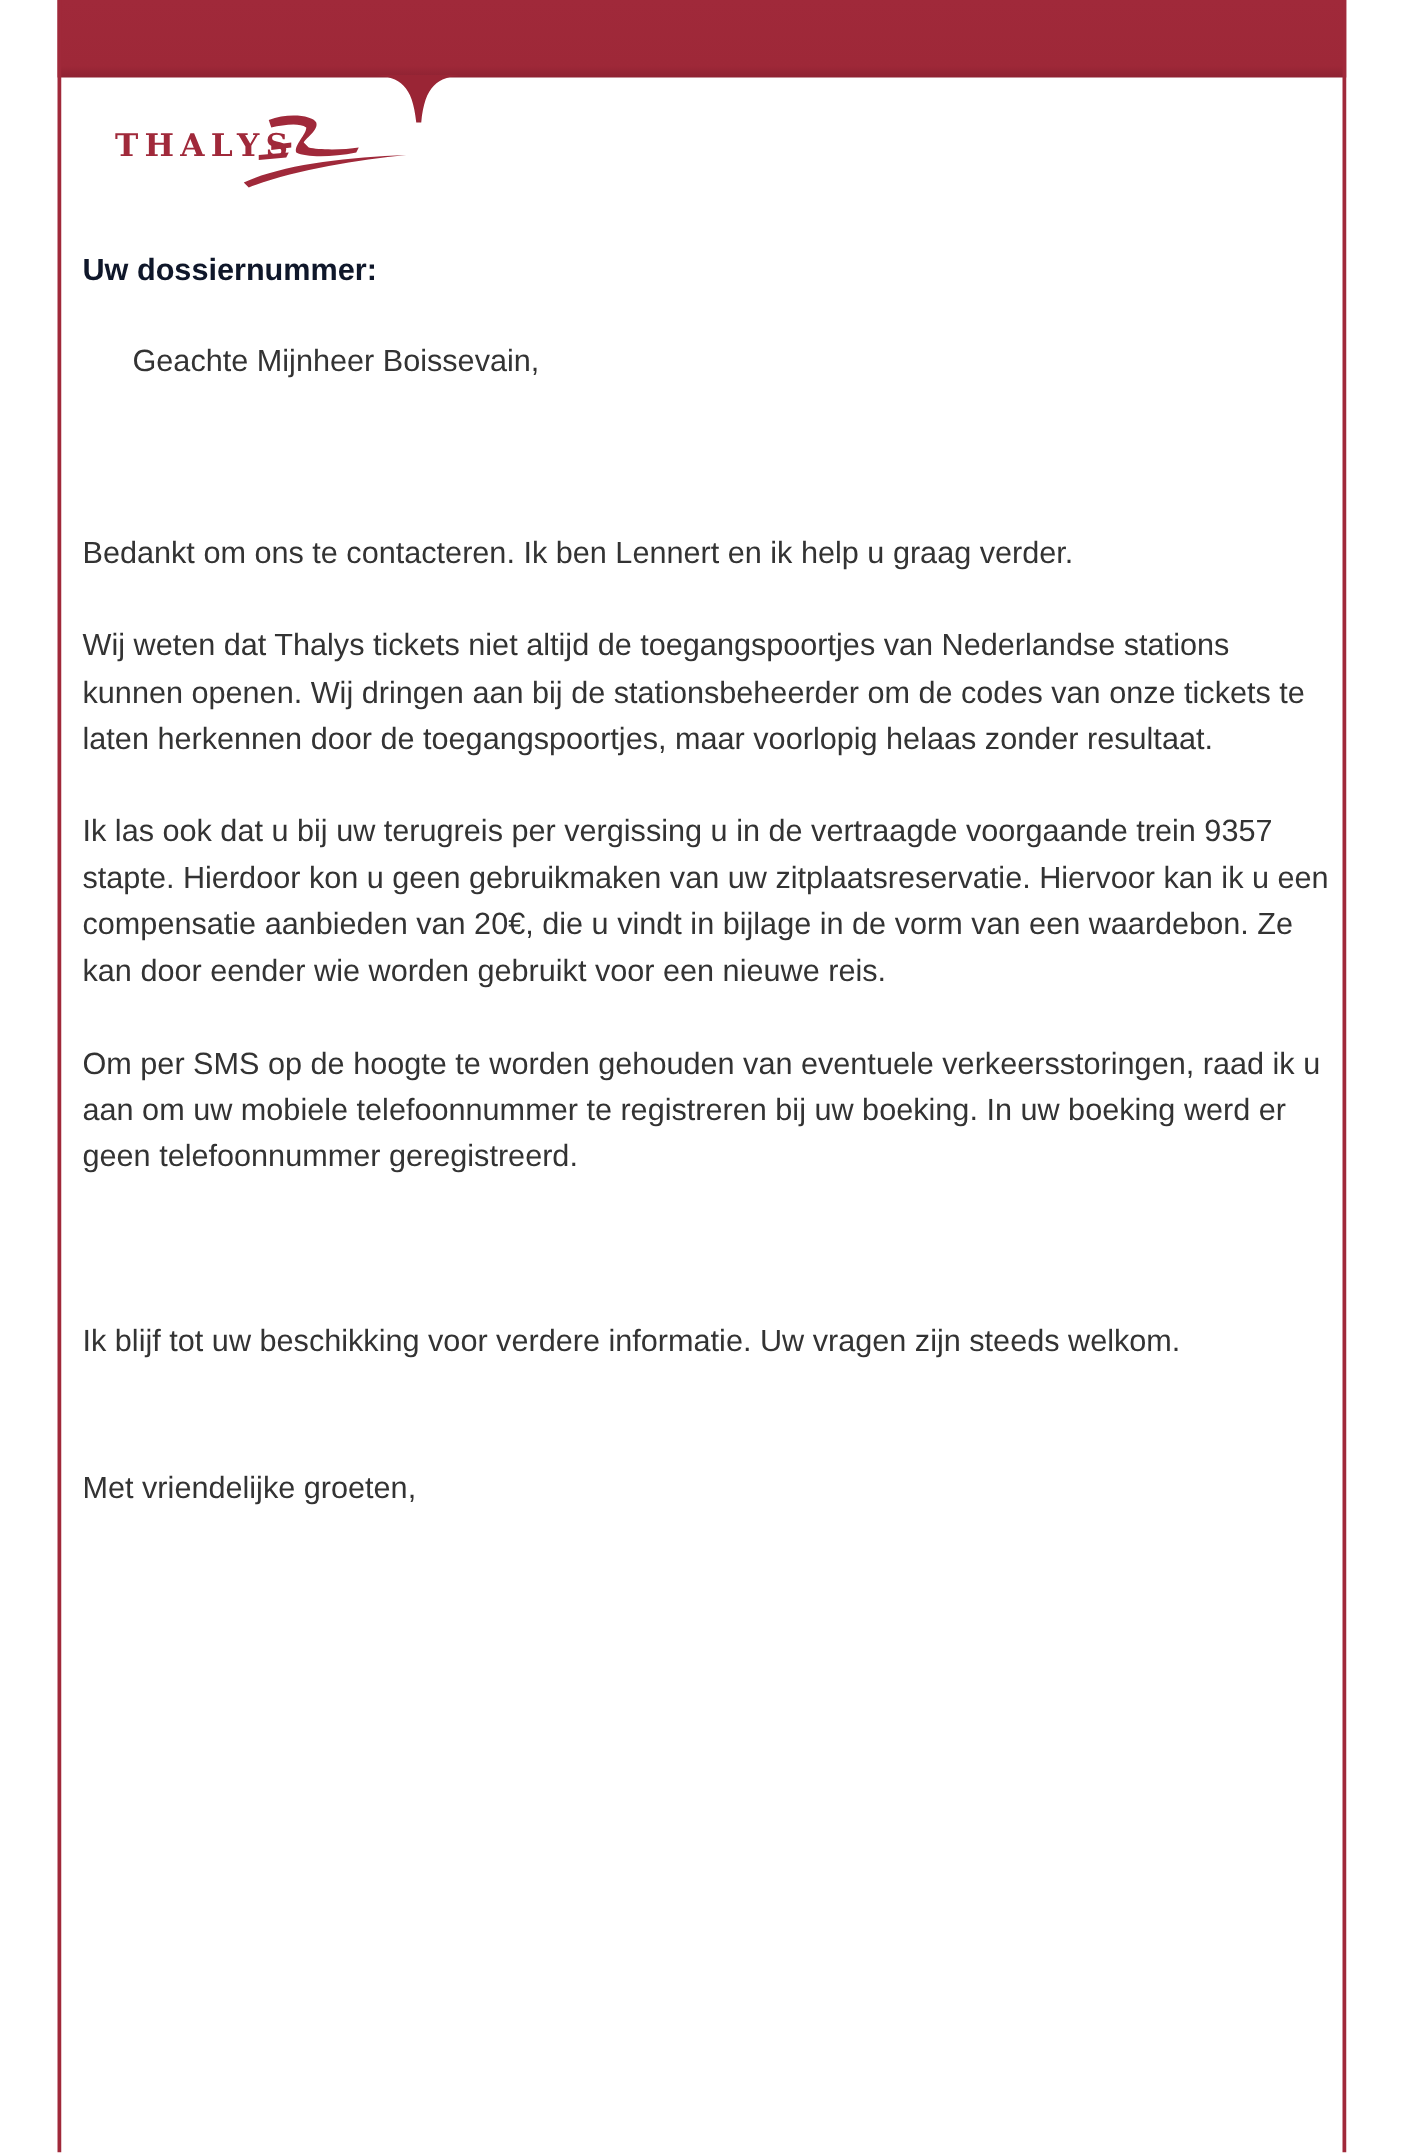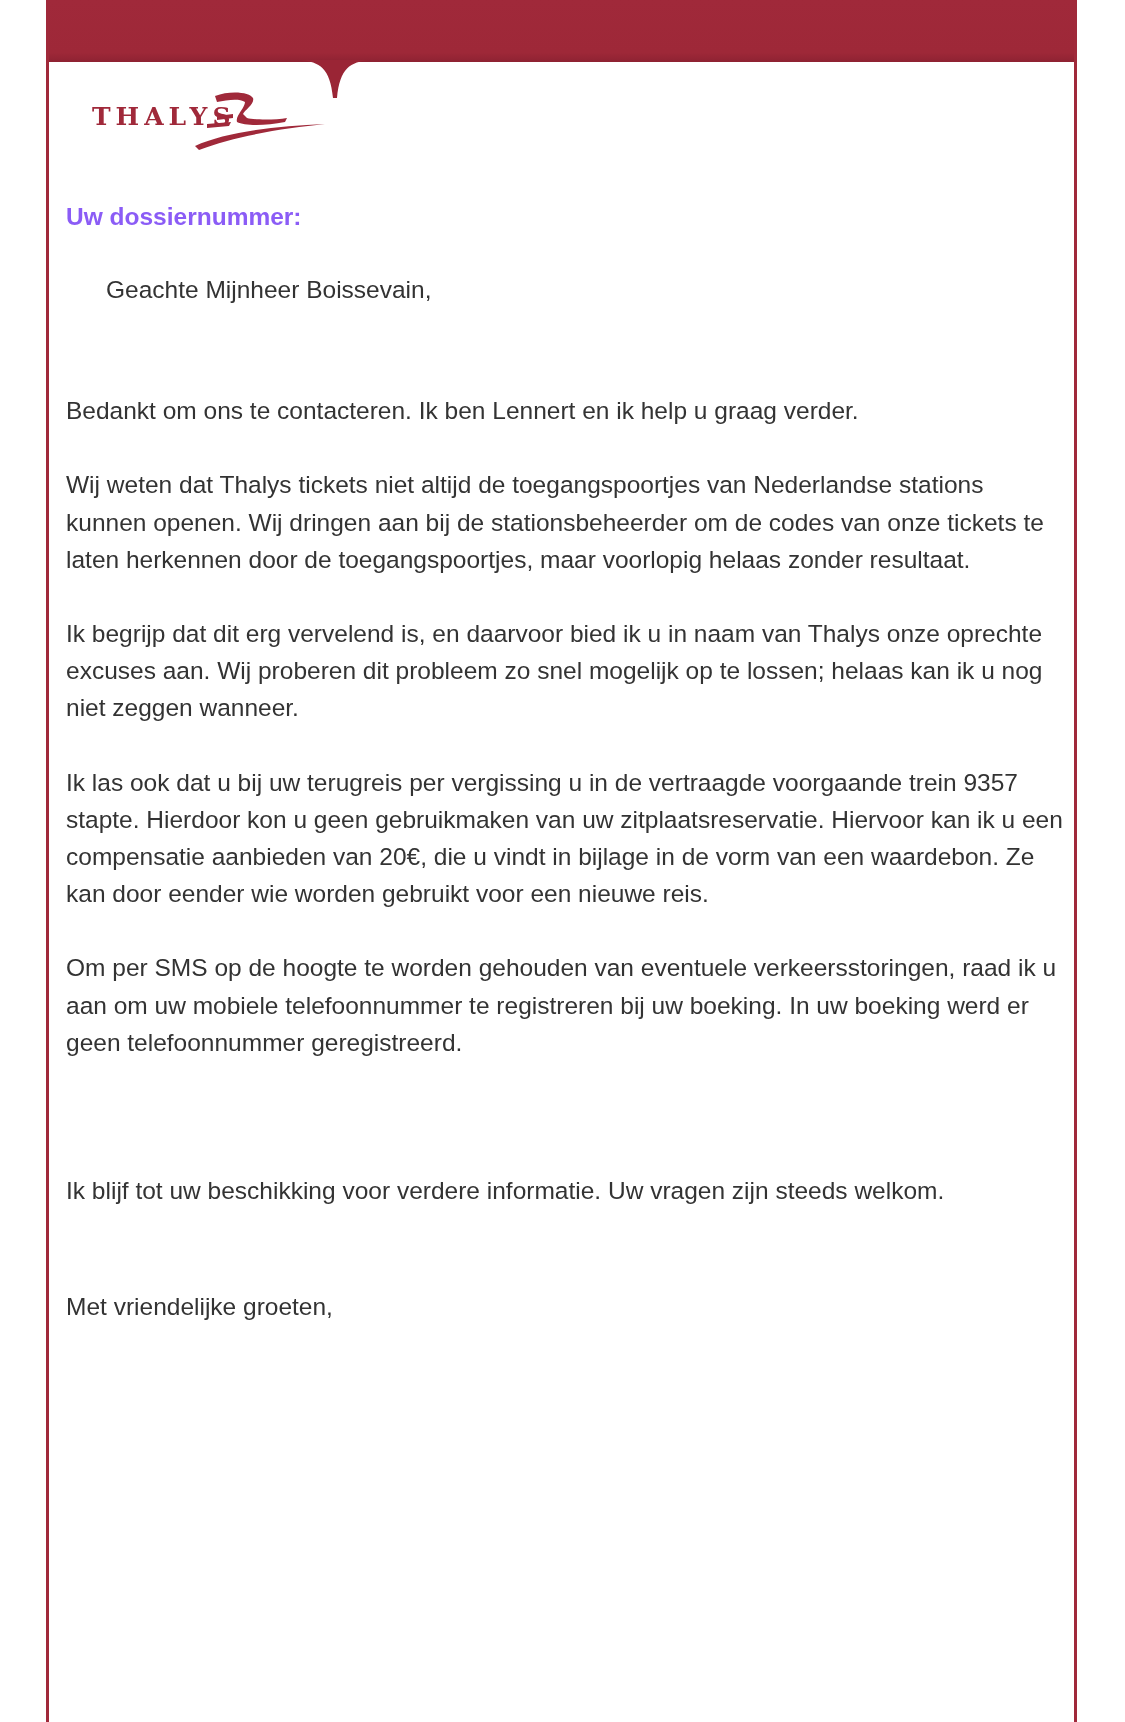--- a/index.html
+++ b/index.html
@@ -9,24 +9,24 @@
            box-sizing: border-box; border-left: 3px solid #a0293a; border-right: 3px solid #a0293a; }
   .header-band { position: absolute; left: 46px; top: 0; width: 1031px; height: 62px;
                  background: linear-gradient(#a0293a 0%, #9e2838 85%, #8e2232 100%); }
   .drip { position: absolute; left: 300px; top: 60px; width: 70px; height: 40px; }
   .logo { position: absolute; left: 90px; top: 88px; width: 270px; height: 80px; }
   .logo-text { position: absolute; left: 2px; top: 14px; font-family: "DejaVu Serif", serif;
                font-weight: bold; font-size: 25px; letter-spacing: 5px; color: #a0293a; }
   .logo-mark { position: absolute; left: 105px; top: 0; width: 170px; height: 80px; }
   .content { position: absolute; left: 66px; top: 198px; width: 1000px; color: #333333;
              font-size: 24.5px; line-height: 37.2px; }
-  .dossier { color: #8b5cf6; font-weight: bold; font-size: 24.5px; margin: 0; line-height: 37px; }
+  .dossier { color: #0f172a; font-weight: bold; font-size: 24.5px; margin: 0; line-height: 37px; }
   p { margin: 0; }
   .greeting { margin-top: 36px; margin-left: 40px; }
-  .p1 { margin-top: 84px; }
+  .p1 { margin-top: 116px; }
   .para { margin-top: 37px; }
   .p-last { margin-top: 111px; }
   .closing { margin-top: 79px; }
 </style>
 </head>
 <body>
 
 <div class="header-band"></div>
 <div class="frame"></div>
 
@@ -42,18 +42,17 @@
     <path d="M12 36 L36 34 L34 38 L12 40 Z" fill="#a0293a"></path>
     <path d="M0 58 C30 44 80 38 130 36 C90 40 40 48 4 62 Z" fill="#a0293a"></path>
   </svg>
 </div>
 
 <div class="content">
   <p class="dossier">Uw dossiernummer:</p>
   <p class="greeting">Geachte Mijnheer Boissevain,</p>
   <p class="p1">Bedankt om ons te contacteren. Ik ben Lennert en ik help u graag verder.</p>
   <p class="para">Wij weten dat Thalys tickets niet altijd de toegangspoortjes van Nederlandse stations kunnen openen. Wij dringen aan bij de stationsbeheerder om de codes van onze tickets te laten herkennen door de toegangspoortjes, maar voorlopig helaas zonder resultaat.</p>
-  <p class="para">Ik begrijp dat dit erg vervelend is, en daarvoor bied ik u in naam van Thalys onze oprechte excuses aan. Wij proberen dit probleem zo snel mogelijk op te lossen; helaas kan ik u nog niet zeggen wanneer.</p>
   <p class="para">Ik las ook dat u bij uw terugreis per vergissing u in de vertraagde voorgaande trein 9357 stapte. Hierdoor kon u geen gebruikmaken van uw zitplaatsreservatie. Hiervoor kan ik u een compensatie aanbieden van 20€, die u vindt in bijlage in de vorm van een waardebon. Ze kan door eender wie worden gebruikt voor een nieuwe reis.</p>
   <p class="para">Om per SMS op de hoogte te worden gehouden van eventuele verkeersstoringen, raad ik u aan om uw mobiele telefoonnummer te registreren bij uw boeking. In uw boeking werd er geen telefoonnummer geregistreerd.</p>
   <p class="p-last">Ik blijf tot uw beschikking voor verdere informatie. Uw vragen zijn steeds welkom.</p>
   <p class="closing">Met vriendelijke groeten,</p>
 </div>
 
 </body></html>

